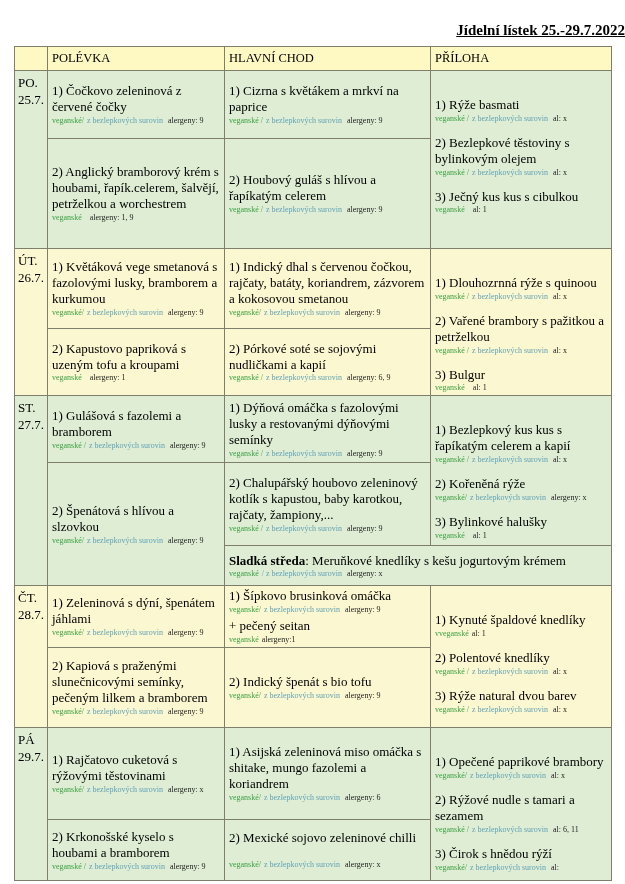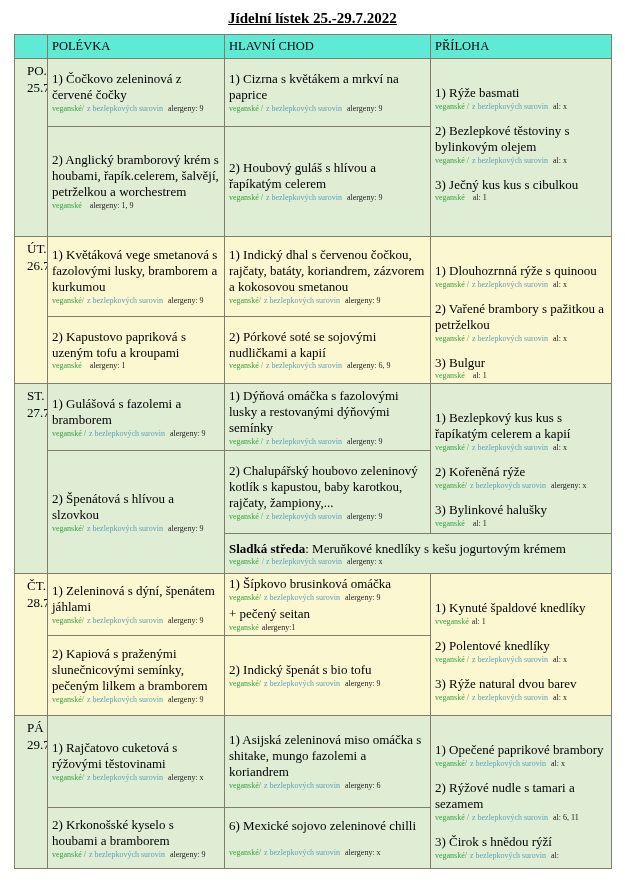--- a/index.html
+++ b/index.html
@@ -2,34 +2,34 @@
 <html><head>
 <meta charset="utf-8">
 <style>
   html,body{margin:0;padding:0;}
   body{
     width:625px;height:884px;background:#ffffff;
     font-family:"Liberation Serif","DejaVu Serif",serif;
     color:#000;
   }
   .title{
-    text-align:center;font-weight:bold;font-size:15px;
-    text-decoration:underline;padding-top:10px;margin:0 0 7px 0;
+    text-align:right;font-weight:bold;font-size:15px;
+    text-decoration:underline;padding-top:10px;margin:12px 0 7px 0;
   }
   table.menu{
     border-collapse:collapse;margin-left:14px;table-layout:fixed;width:597px;
   }
   td{
     border:1px solid #7e7e6b;vertical-align:middle;
     padding:2px 3px 2px 4px;overflow:hidden;
   }
   tr.y td{background:#fbf7d0;}
   tr.g td{background:#deedd4;}
-  tr.hdr td{background:#5eead4;font-size:12.5px;vertical-align:middle;}
-  td.day-cell{vertical-align:top;font-size:13px;line-height:1.3;padding-top:4px;padding-left:12px;padding-right:1px;}
+  tr.hdr td{background:#fef9c3;font-size:12.5px;vertical-align:middle;}
+  td.day-cell{vertical-align:top;font-size:13px;line-height:1.3;padding-top:4px;padding-left:3px;padding-right:1px;}
   .dn{font-size:13px;line-height:1.22;}
   .tags{font-size:8px;line-height:1.25;margin-top:1px;white-space:normal;}
   .tv{color:#3ca044;margin-right:3px;}
   .tg{color:#63a3b6;margin-right:5px;}
   .ta{color:#1c1c1c;}
   td.side-cell{vertical-align:top;padding-top:26px;}
   .side-cell .dish + .dish{margin-top:11px;}
   .main-cell .dish + .dish{margin-top:3px;}
   td.sweet-cell{vertical-align:middle;}
   .sweet-line{font-size:13px;line-height:1.2;}
@@ -362,21 +362,21 @@
     <td>
       <div class="dish">
         <div class="dn">2) Krkonošské kyselo s houbami a bramborem</div>
         <div class="tags">
           <span class="tv">veganské /</span><span class="tg">z bezlepkových surovin</span><span class="ta">alergeny: 9</span>
         </div>
       </div>
     </td>
     <td class="main-cell">
       <div class="dish">
-        <div class="dn">6) Mexické sojovo zeleninové chilli</div>
+        <div class="dn">2) Mexické sojovo zeleninové chilli</div>
         <div class="tags" style="margin-top:14px">
           <span class="tv">veganské/</span><span class="tg">z bezlepkových surovin</span><span class="ta">alergeny: x</span>
         </div>
       </div>
     </td>
   </tr>
 </tbody>
   </table>
 
 </body></html>

